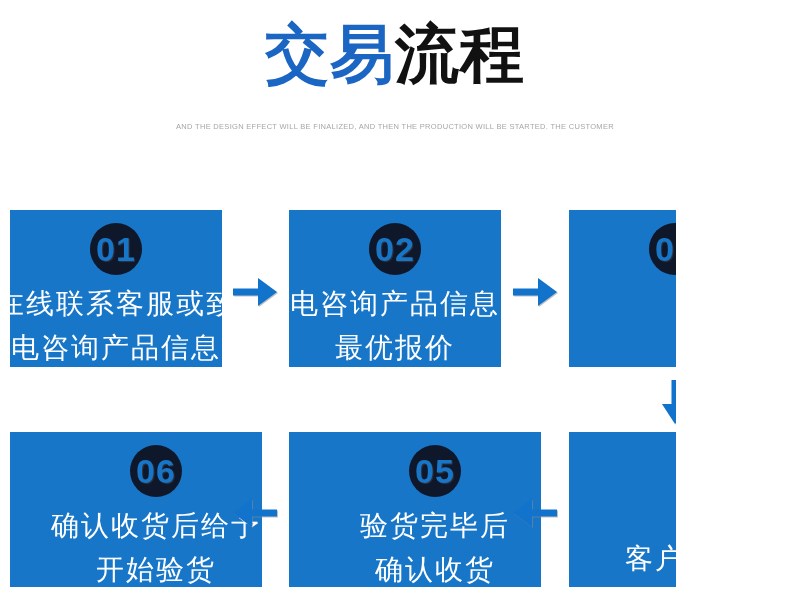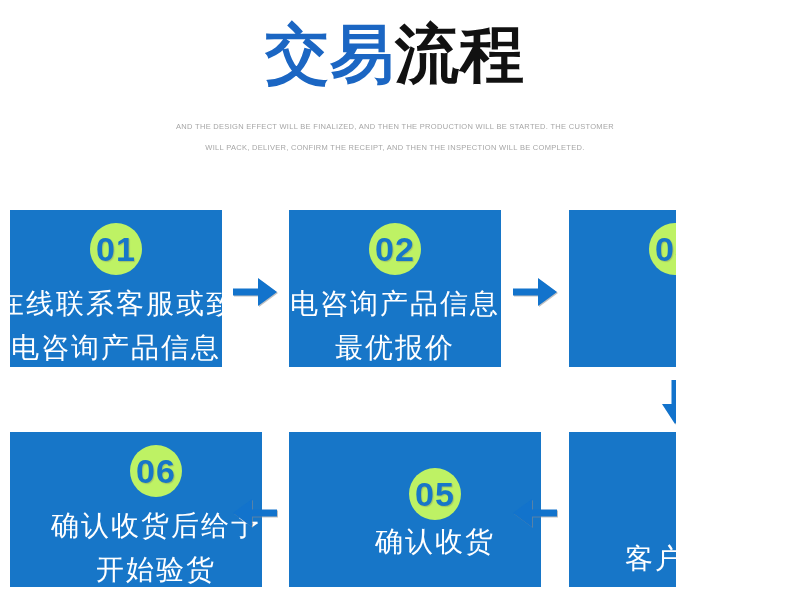--- a/index.html
+++ b/index.html
@@ -35,24 +35,24 @@
   .sub-line{line-height:21px;white-space:nowrap;}
   
   .card{
     position:absolute;width:212px;
     background:var(--box-blue);
     display:flex;flex-direction:column;align-items:center;
   }
   .row1{top:210px;height:157px;}
   .row2{top:432px;height:155px;padding-left:40px;}
   .pos-1{left:10px;}  .pos-2{left:289px;} .pos-3{left:569px;}
-  .pos-4{left:569px;gap:33px;} .pos-5{left:289px;justify-content:center;} .pos-6{left:10px;}
+  .pos-4{left:569px;gap:33px;} .pos-5{left:289px;} .pos-6{left:10px;}
   .circle{
     width:52px;height:52px;border-radius:50%;
-    background:#bef264;margin-top:13px;
+    background:#0f172a;margin-top:13px;
     display:flex;align-items:center;justify-content:center;
     flex:0 0 auto;
   }
   .num{
     color:var(--box-blue);
     font-size:34px;font-weight:700;letter-spacing:1px;
     text-shadow:1px 1px 1px rgba(110,110,110,.35);
   }
   .card .line{
     color:var(--step-text);
@@ -71,21 +71,20 @@
 </style>
 </head>
 <body>
 
 <div class="stage">
 
   <h1 class="title"><span class="t-blue">交易</span><span class="t-black">流程</span></h1>
 
   <div class="subtitle">
     <div class="sub-line">AND THE DESIGN EFFECT WILL BE FINALIZED, AND THEN THE PRODUCTION WILL BE STARTED. THE CUSTOMER</div>
-    <div class="sub-line">WILL PACK, DELIVER, CONFIRM THE RECEIPT, AND THEN THE INSPECTION WILL BE COMPLETED.</div>
   </div>
 
   <div class="card row1 pos-1">
     <div class="circle">
       <span class="num">01</span>
     </div>
     <div class="line first">在线联系客服或致</div>
     <div class="line">电咨询产品信息</div>
   </div>
 
@@ -108,20 +107,21 @@
       <span class="num">04</span>
     </div>
     <div class="line first">客户收到货后</div>
     <div class="line">开始验货</div>
   </div>
 
   <div class="card row2 pos-5">
     <div class="circle">
       <span class="num">05</span>
     </div>
+    <div class="line first">验货完毕后</div>
     <div class="line">确认收货</div>
   </div>
 
   <div class="card row2 pos-6">
     <div class="circle">
       <span class="num">06</span>
     </div>
     <div class="line first">确认收货后给予</div>
     <div class="line">开始验货</div>
   </div>

